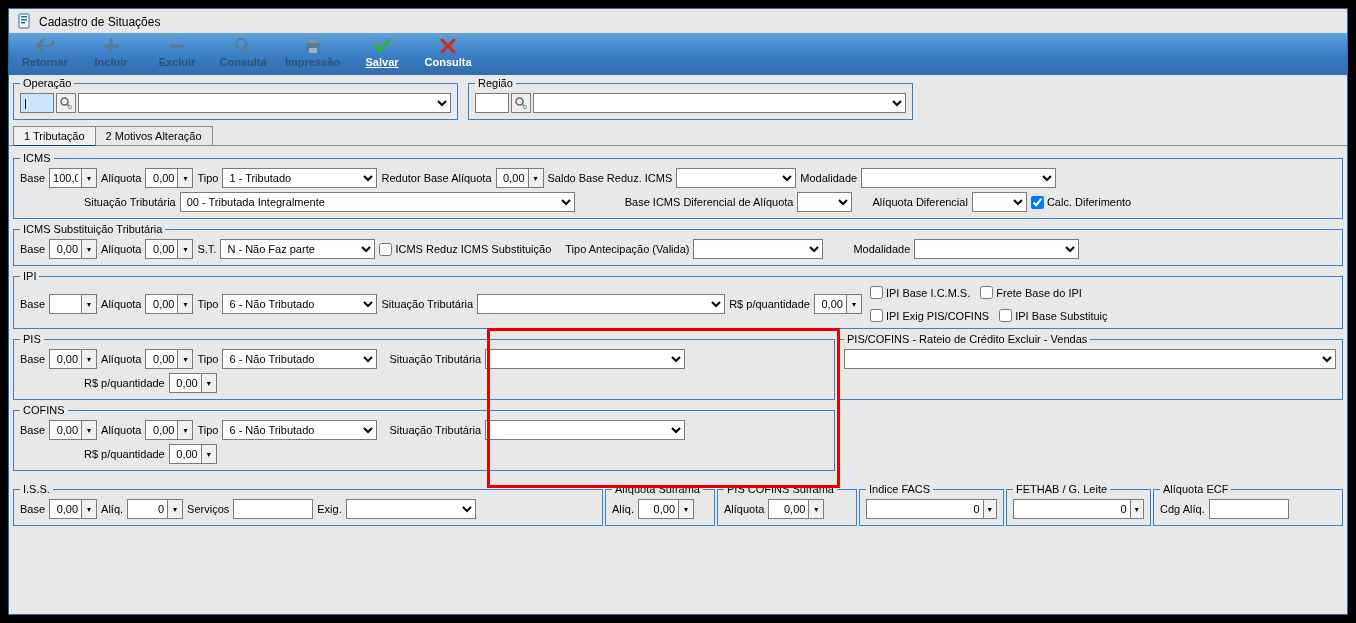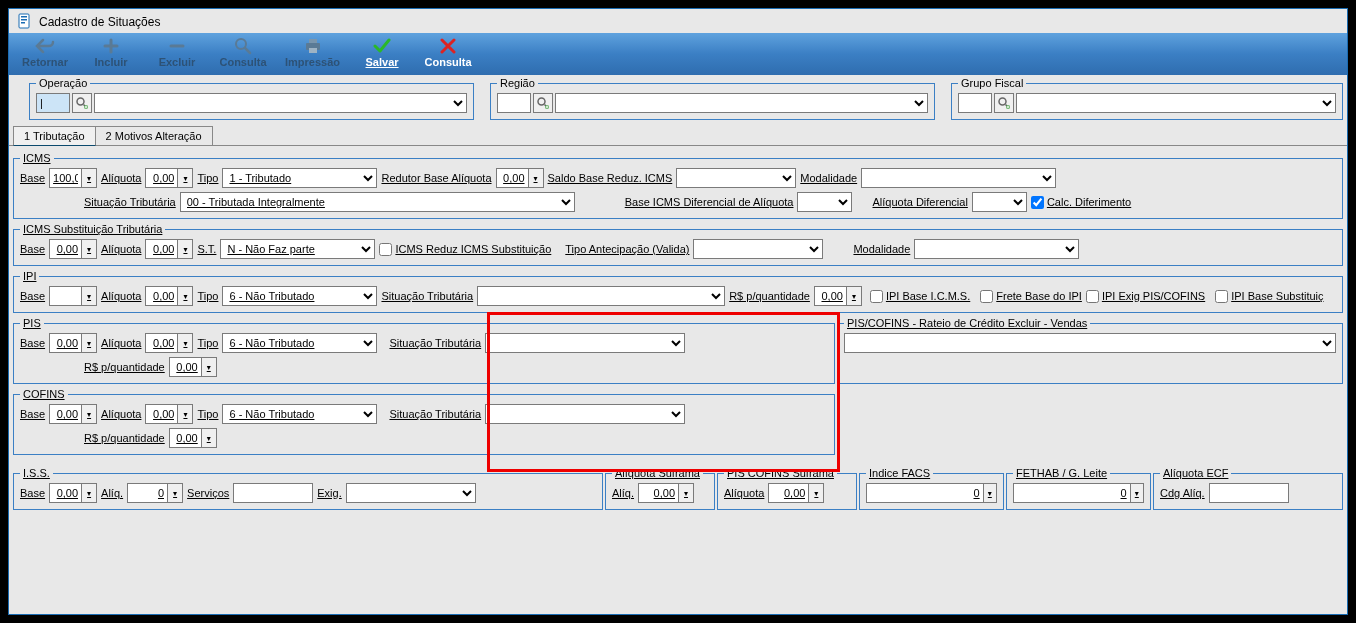--- a/index.html
+++ b/index.html
@@ -61,22 +61,22 @@
   .toolbar-icon {
     width: 22px;
     height: 18px;
     display: flex;
     align-items: center;
     justify-content: center;
     font-size: 16px;
   }
   .top-fieldsets {
     display: flex;
-    gap: 16px;
-    padding: 2px 4px 0 20px;
+    gap: 10px;
+    padding: 2px 4px 0 4px;
   }
   fieldset {
     border: 1px solid #3b7fc4;
     border-radius: 0;
     padding: 4px 6px 6px 6px;
     margin: 0;
     position: relative;
   }
   legend {
     padding: 0 3px;
@@ -136,21 +136,20 @@
   .tab.active {
     background: #f0f0f0;
     font-weight: normal;
     position: relative;
     z-index: 2;
     border-bottom: 1px solid #0c4a6e;
     margin-bottom: -1px;
   }
   .tab-content {
     padding: 4px;
-    text-decoration: underline;
   }
   .form-row {
     display: flex;
     align-items: center;
     gap: 4px;
     flex-wrap: nowrap;
   }
   .lbl { white-space: nowrap; }
   .num-combo {
     display: inline-flex;
@@ -299,35 +298,20 @@
           <svg width="14" height="14" viewBox="0 0 14 14">
               <circle cx="5.5" cy="5.5" r="3.5" fill="none" stroke="#666" stroke-width="1.5"></circle>
               <path d="M8.5 8.5 L12 12" stroke="#666" stroke-width="1.5"></path>
               <circle cx="11" cy="11" r="2" fill="#3a9a3a"></circle>
               <path d="M11 9.5 V12.5 M9.5 11 H12.5" stroke="#fff" stroke-width="1"></path>
             </svg>
         </span>
         <select class="combo-wide"><option></option></select>
       </div>
     </fieldset>
-    <fieldset style="flex:1">
-      <legend>Grupo Fiscal</legend>
-      <div class="row">
-        <input type="text" class="small-code" style="">
-        <span class="lookup-btn">
-          <svg width="14" height="14" viewBox="0 0 14 14">
-              <circle cx="5.5" cy="5.5" r="3.5" fill="none" stroke="#666" stroke-width="1.5"></circle>
-              <path d="M8.5 8.5 L12 12" stroke="#666" stroke-width="1.5"></path>
-              <circle cx="11" cy="11" r="2" fill="#3a9a3a"></circle>
-              <path d="M11 9.5 V12.5 M9.5 11 H12.5" stroke="#fff" stroke-width="1"></path>
-            </svg>
-        </span>
-        <select class="combo-wide"><option></option></select>
-      </div>
-    </fieldset>
   </div>
 
   <div class="tabs">
     <div class="tab active">1 Tributação</div>
     <div class="tab">2 Motivos Alteração</div>
   </div>
 
   <div class="tab-content">
 
     <fieldset class="fs-icms">
@@ -415,21 +399,21 @@
           </span>
         <span class="lbl">Tipo</span>
         <select style="width:155px"><option>6 - Não Tributado</option></select>
         <span class="lbl">Situação Tributária</span>
         <select style="width:248px"><option></option></select>
         <span class="lbl">R$ p/quantidade</span>
         <span class="num-combo">
             <input value="0,00" style="">
             <span class="dd">▾</span>
           </span>
-        <div style="display:flex;flex-direction:row;gap:4px;margin-left:4px">
+        <div style="display:flex;flex-direction:column;gap:10px;margin-left:4px">
           <div style="display:flex;gap:10px">
             <label class="checkbox-wrap">
                 <input type="checkbox" style="">
                 <span>IPI Base I.C.M.S.</span>
               </label>
             <label class="checkbox-wrap">
                 <input type="checkbox" style="">
                 <span>Frete Base do IPI</span>
               </label>
           </div>

